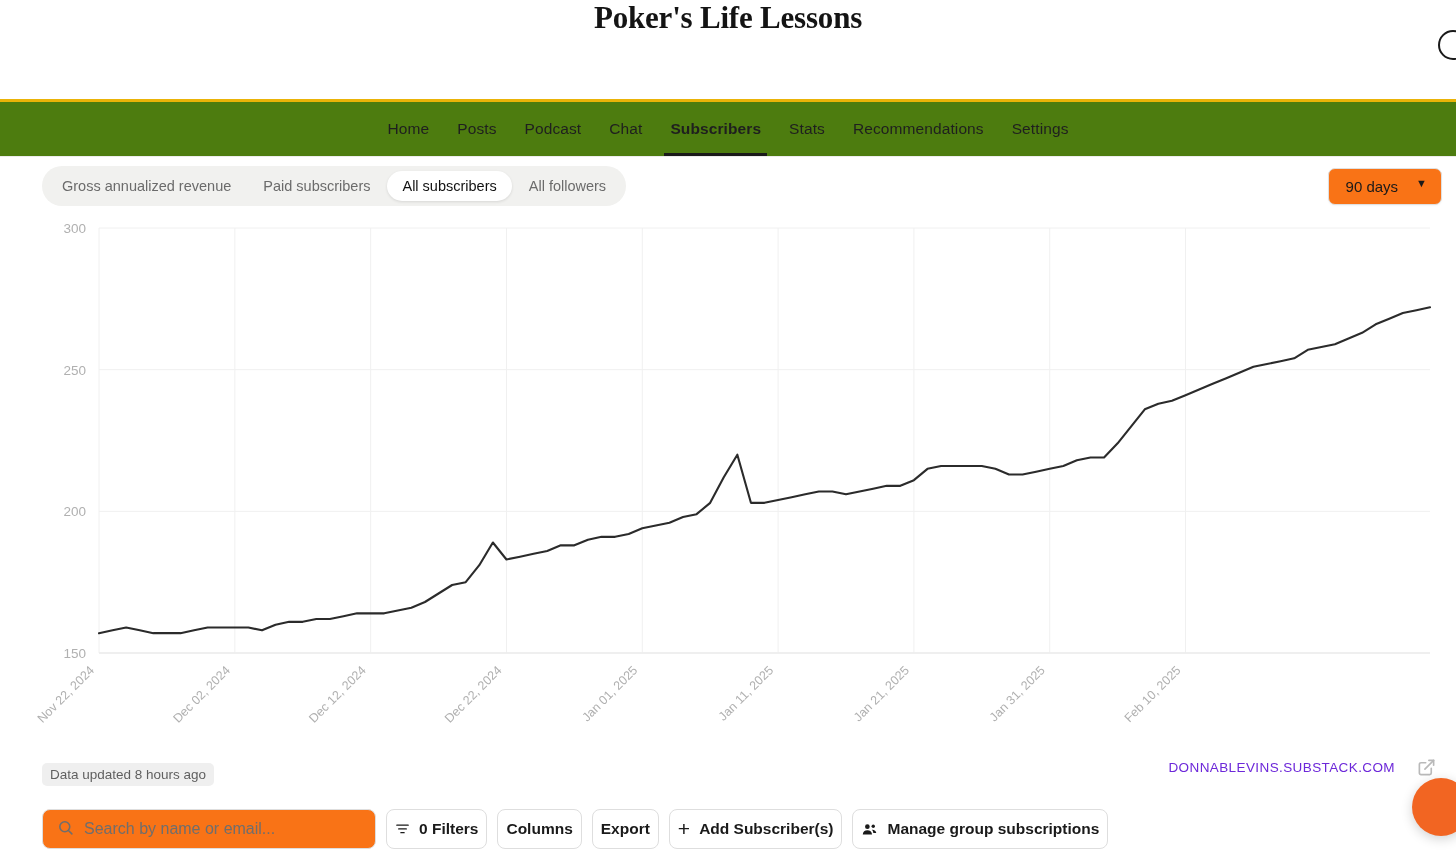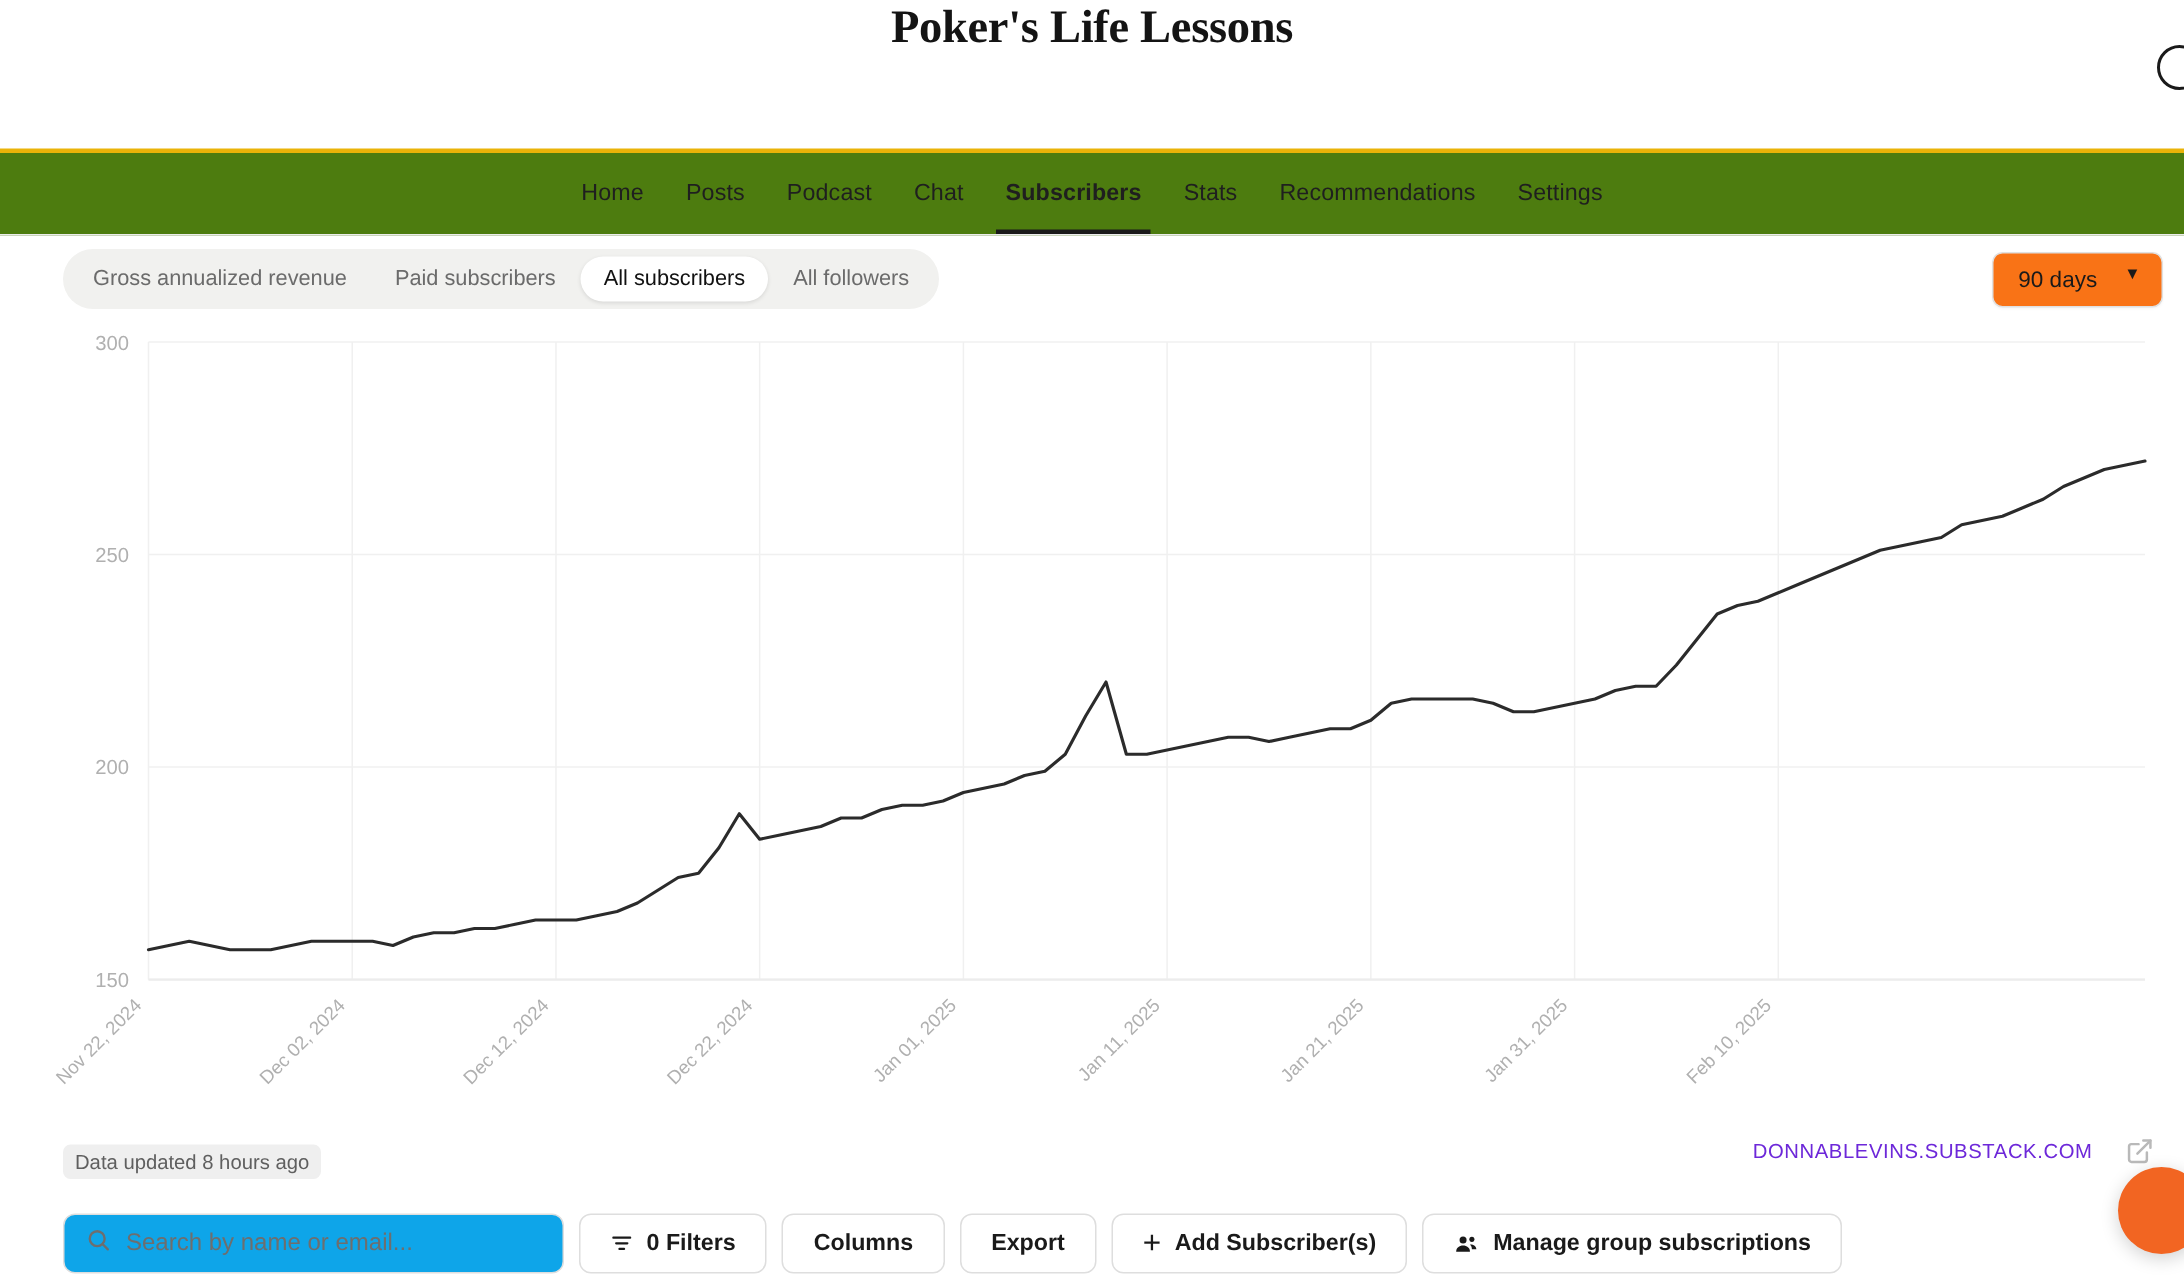--- a/index.html
+++ b/index.html
@@ -173,39 +173,39 @@
   }
   .search-box {
     display: flex;
     align-items: center;
     gap: 10px;
     width: 334px;
     height: 40px;
     border: 1px solid #dedede;
     border-radius: 8px;
     padding: 0 14px;
-    background: #0ea5e9;
+    background: #f97316;
   }
   .search-box input {
     border: none;
     outline: none;
     font-size: 16px;
     font-family: "Liberation Sans", sans-serif;
     color: #1a1a1a;
     width: 100%;
     background: transparent;
   }
   .search-box input::placeholder { color: #6e6e6e; }
 
   .tb-btn {
     display: flex;
     align-items: center;
     gap: 9px;
     height: 40px;
-    padding: 0 20px;
+    padding: 0 8px;
     border: 1px solid #dedede;
     border-radius: 8px;
     background: #fff;
     font-size: 15.5px;
     font-weight: 600;
     color: #1a1a1a;
     cursor: pointer;
     white-space: nowrap;
     font-family: "Liberation Sans", sans-serif;
   }

